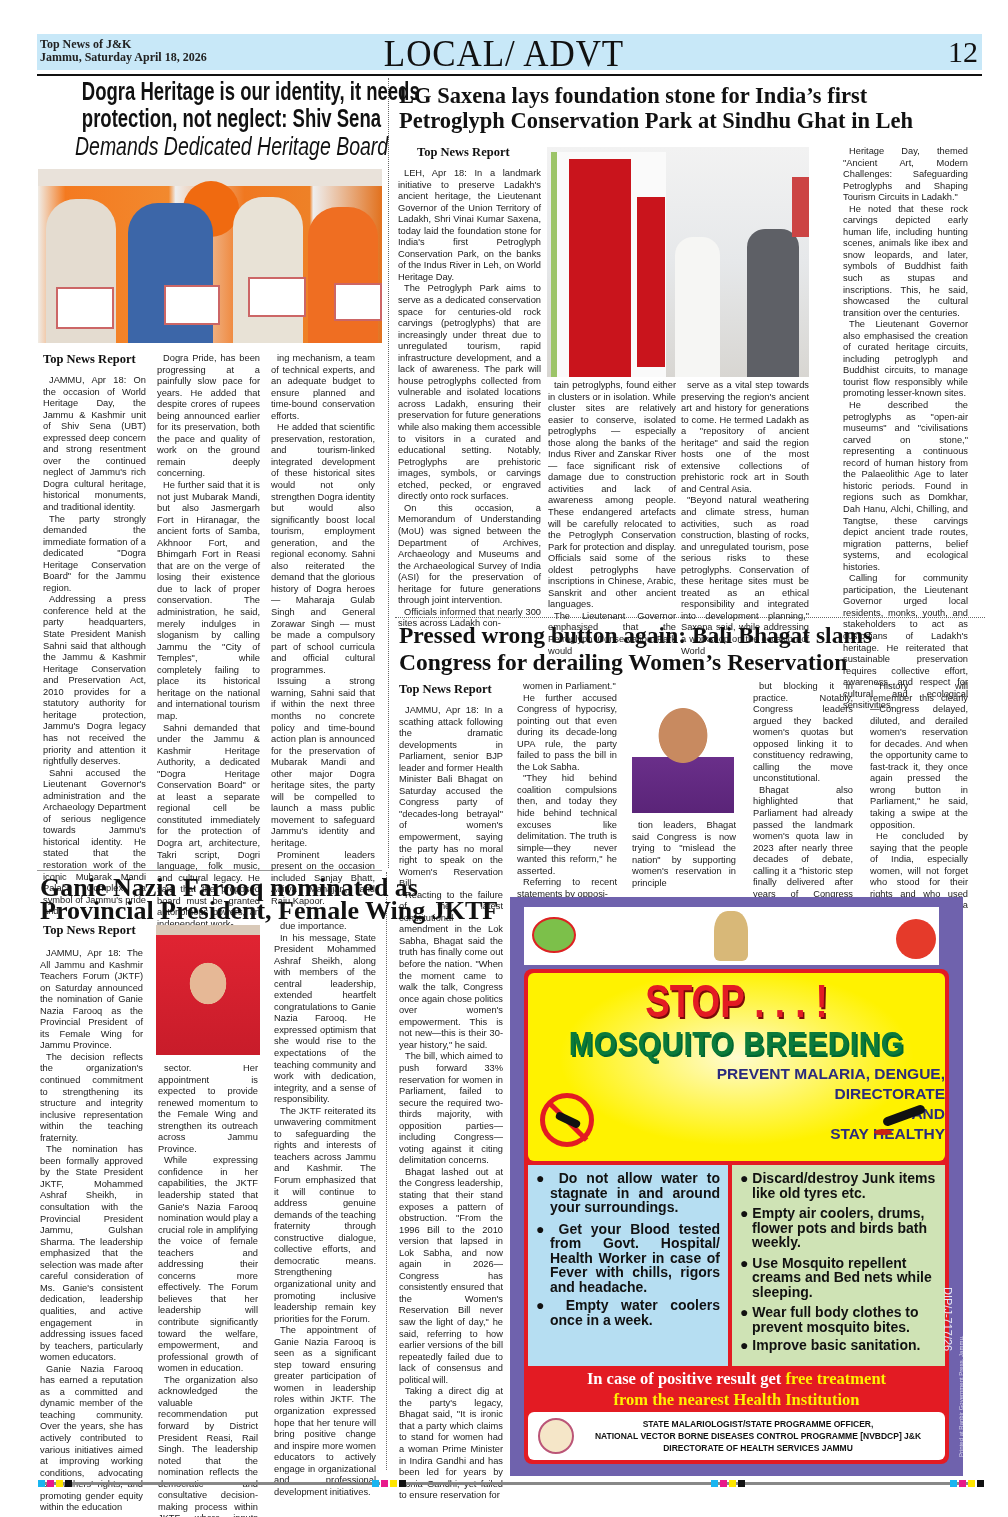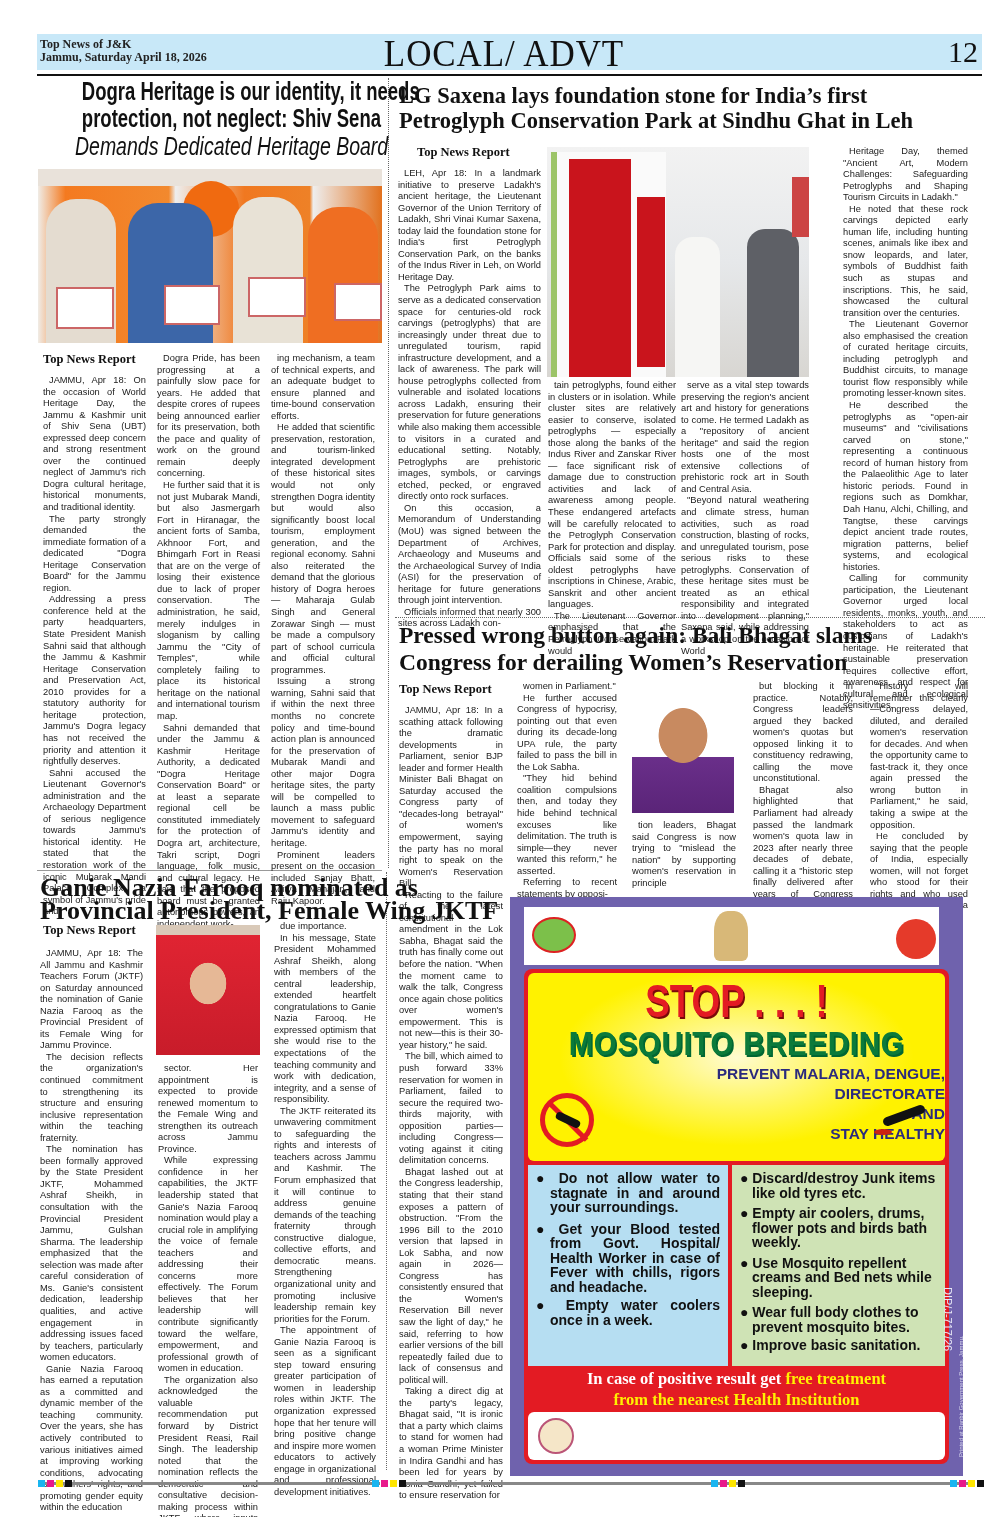--- a/index.html
+++ b/index.html
@@ -142,21 +142,21 @@
     <p>He concluded by saying that the people of India, especially women, will not forget who stood for their rights and who used the issue merely as a political slogan.</p>
 </div>
 
 <div class="abs hl-ser" style="left:40px;top:876px;width:345px;font-size:26px;line-height:23px;white-space:nowrap">
   <div>Ganie Nazia Farooq nominated as</div>
   <div>Provincial President, Female Wing JKTF</div>
 </div>
 <div class="abs byline" style="left:43px;top:923px">Top News Report</div>
 <div class="abs col" style="left:40px;top:948px;width:103px">
   <p>JAMMU, Apr 18: The All Jammu and Kashmir Teachers Forum (JKTF) on Saturday announced the nomination of Ganie Nazia Farooq as the Provincial President of its Female Wing for Jammu Province.</p>
-    <p>The decision reflects the organization's continued commitment to strengthening its structure and ensuring inclusive representation within the teaching fraternity.</p>
+    <p>The decision reflects the organization's continued commitment to strengthening its structure and integrity inclusive representation within the teaching fraternity.</p>
     <p>The nomination has been formally approved by the State President JKTF, Mohammed Ashraf Sheikh, in consultation with the Provincial President Jammu, Gulshan Sharma. The leadership emphasized that the selection was made after careful consideration of Ms. Ganie's consistent dedication, leadership qualities, and active engagement in addressing issues faced by teachers, particularly women educators.</p>
     <p>Ganie Nazia Farooq has earned a reputation as a committed and dynamic member of the teaching community. Over the years, she has actively contributed to various initiatives aimed at improving working conditions, advocating for teachers' rights, and promoting gender equity within the education</p>
 </div>
 <div class="abs photo" style="left:156px;top:925px;width:104px;height:130px;background:radial-gradient(ellipse 30px 34px at 50% 45%,#e6b896 60%,transparent 62%),linear-gradient(180deg,#d9c9b8 0%,#d9c9b8 8%,#e02432 8%,#c81c2a 100%)"></div>
 <div class="abs col" style="left:158px;top:1063px;width:100px">
   <p>sector. Her appointment is expected to provide renewed momentum to the Female Wing and strengthen its outreach across Jammu Province.</p>
     <p>While expressing confidence in her capabilities, the JKTF leadership stated that Ganie's Nazia Farooq nomination would play a crucial role in amplifying the voice of female teachers and addressing their concerns more effectively. The Forum believes that her leadership will contribute significantly toward the welfare, empowerment, and professional growth of women in education.</p>
     <p>The organization also acknowledged the valuable recommendation put forward by District President Reasi, Rail Singh. The leadership noted that the nomination reflects the democratic and consultative decision-making process within JKTF, where inputs from grassroots leadership are given</p>
 </div>
 <div class="abs col" style="left:274px;top:921px;width:102px">
@@ -206,20 +206,25 @@
       <li style="margin-bottom:4px;padding-left:12px;text-indent:-12px">● <span>Wear full body clothes to prevent mosquito bites.</span></li>
       <li style="padding-left:12px;text-indent:-12px">● <span>Improve basic sanitation.</span></li>
     </ul>
   </div>
   <div class="abs" style="left:14px;top:471px;width:425px;text-align:center;font-family:'Liberation Serif',serif;font-weight:bold;font-size:16.5px;line-height:21px;color:#fff">
     <span>In case of positive result get </span><span style="color:#fff200">free treatment</span><br>
     <span style="color:#fff200">from the nearest Health Institution</span>
   </div>
   <div class="abs" style="left:18px;top:515px;width:417px;height:48px;background:#fff;border-radius:6px">
     <div class="abs" style="left:10px;top:6px;width:36px;height:36px;border-radius:50%;border:2px solid #b57;background:#f5e6c8"></div>
+    <div class="abs" style="left:50px;top:6px;width:360px;text-align:center;font-family:'Liberation Sans',sans-serif;font-weight:bold;font-size:8.5px;line-height:12px;color:#111">
+      <div>STATE MALARIOLOGIST/STATE PROGRAMME OFFICER,</div>
+      <div>NATIONAL VECTOR BORNE DISEASES CONTROL PROGRAMME [NVBDCP] J&amp;K</div>
+      <div>DIRECTORATE OF HEALTH SERVICES JAMMU</div>
+    </div>
   </div>
   <div class="abs" style="left:444px;top:390px;color:#e6e6f4;font-family:'Liberation Sans',sans-serif;font-size:11px;transform:rotate(90deg);transform-origin:left top;white-space:nowrap">DIP/J-717/26</div>
   <div class="abs" style="left:448px;top:470px;color:#d8d8ee;font-family:'Liberation Sans',sans-serif;font-size:6px;transform:rotate(-90deg);transform-origin:left top;white-space:nowrap;margin-top:90px">Printed at Ranbir Government Press, Jammu.</div>
 </div>
 
 <div class="abs hgray" style="left:40px;top:1482px;width:340px;height:3px;background:#888"></div>
 <div class="abs hgray" style="left:400px;top:1482px;width:570px;height:3px;background:#888"></div>
 <div class="abs cmyk" style="left:38px;top:1480px">
     <span style="background:#19b5f0"></span>
     <span style="background:#e8198b"></span>

